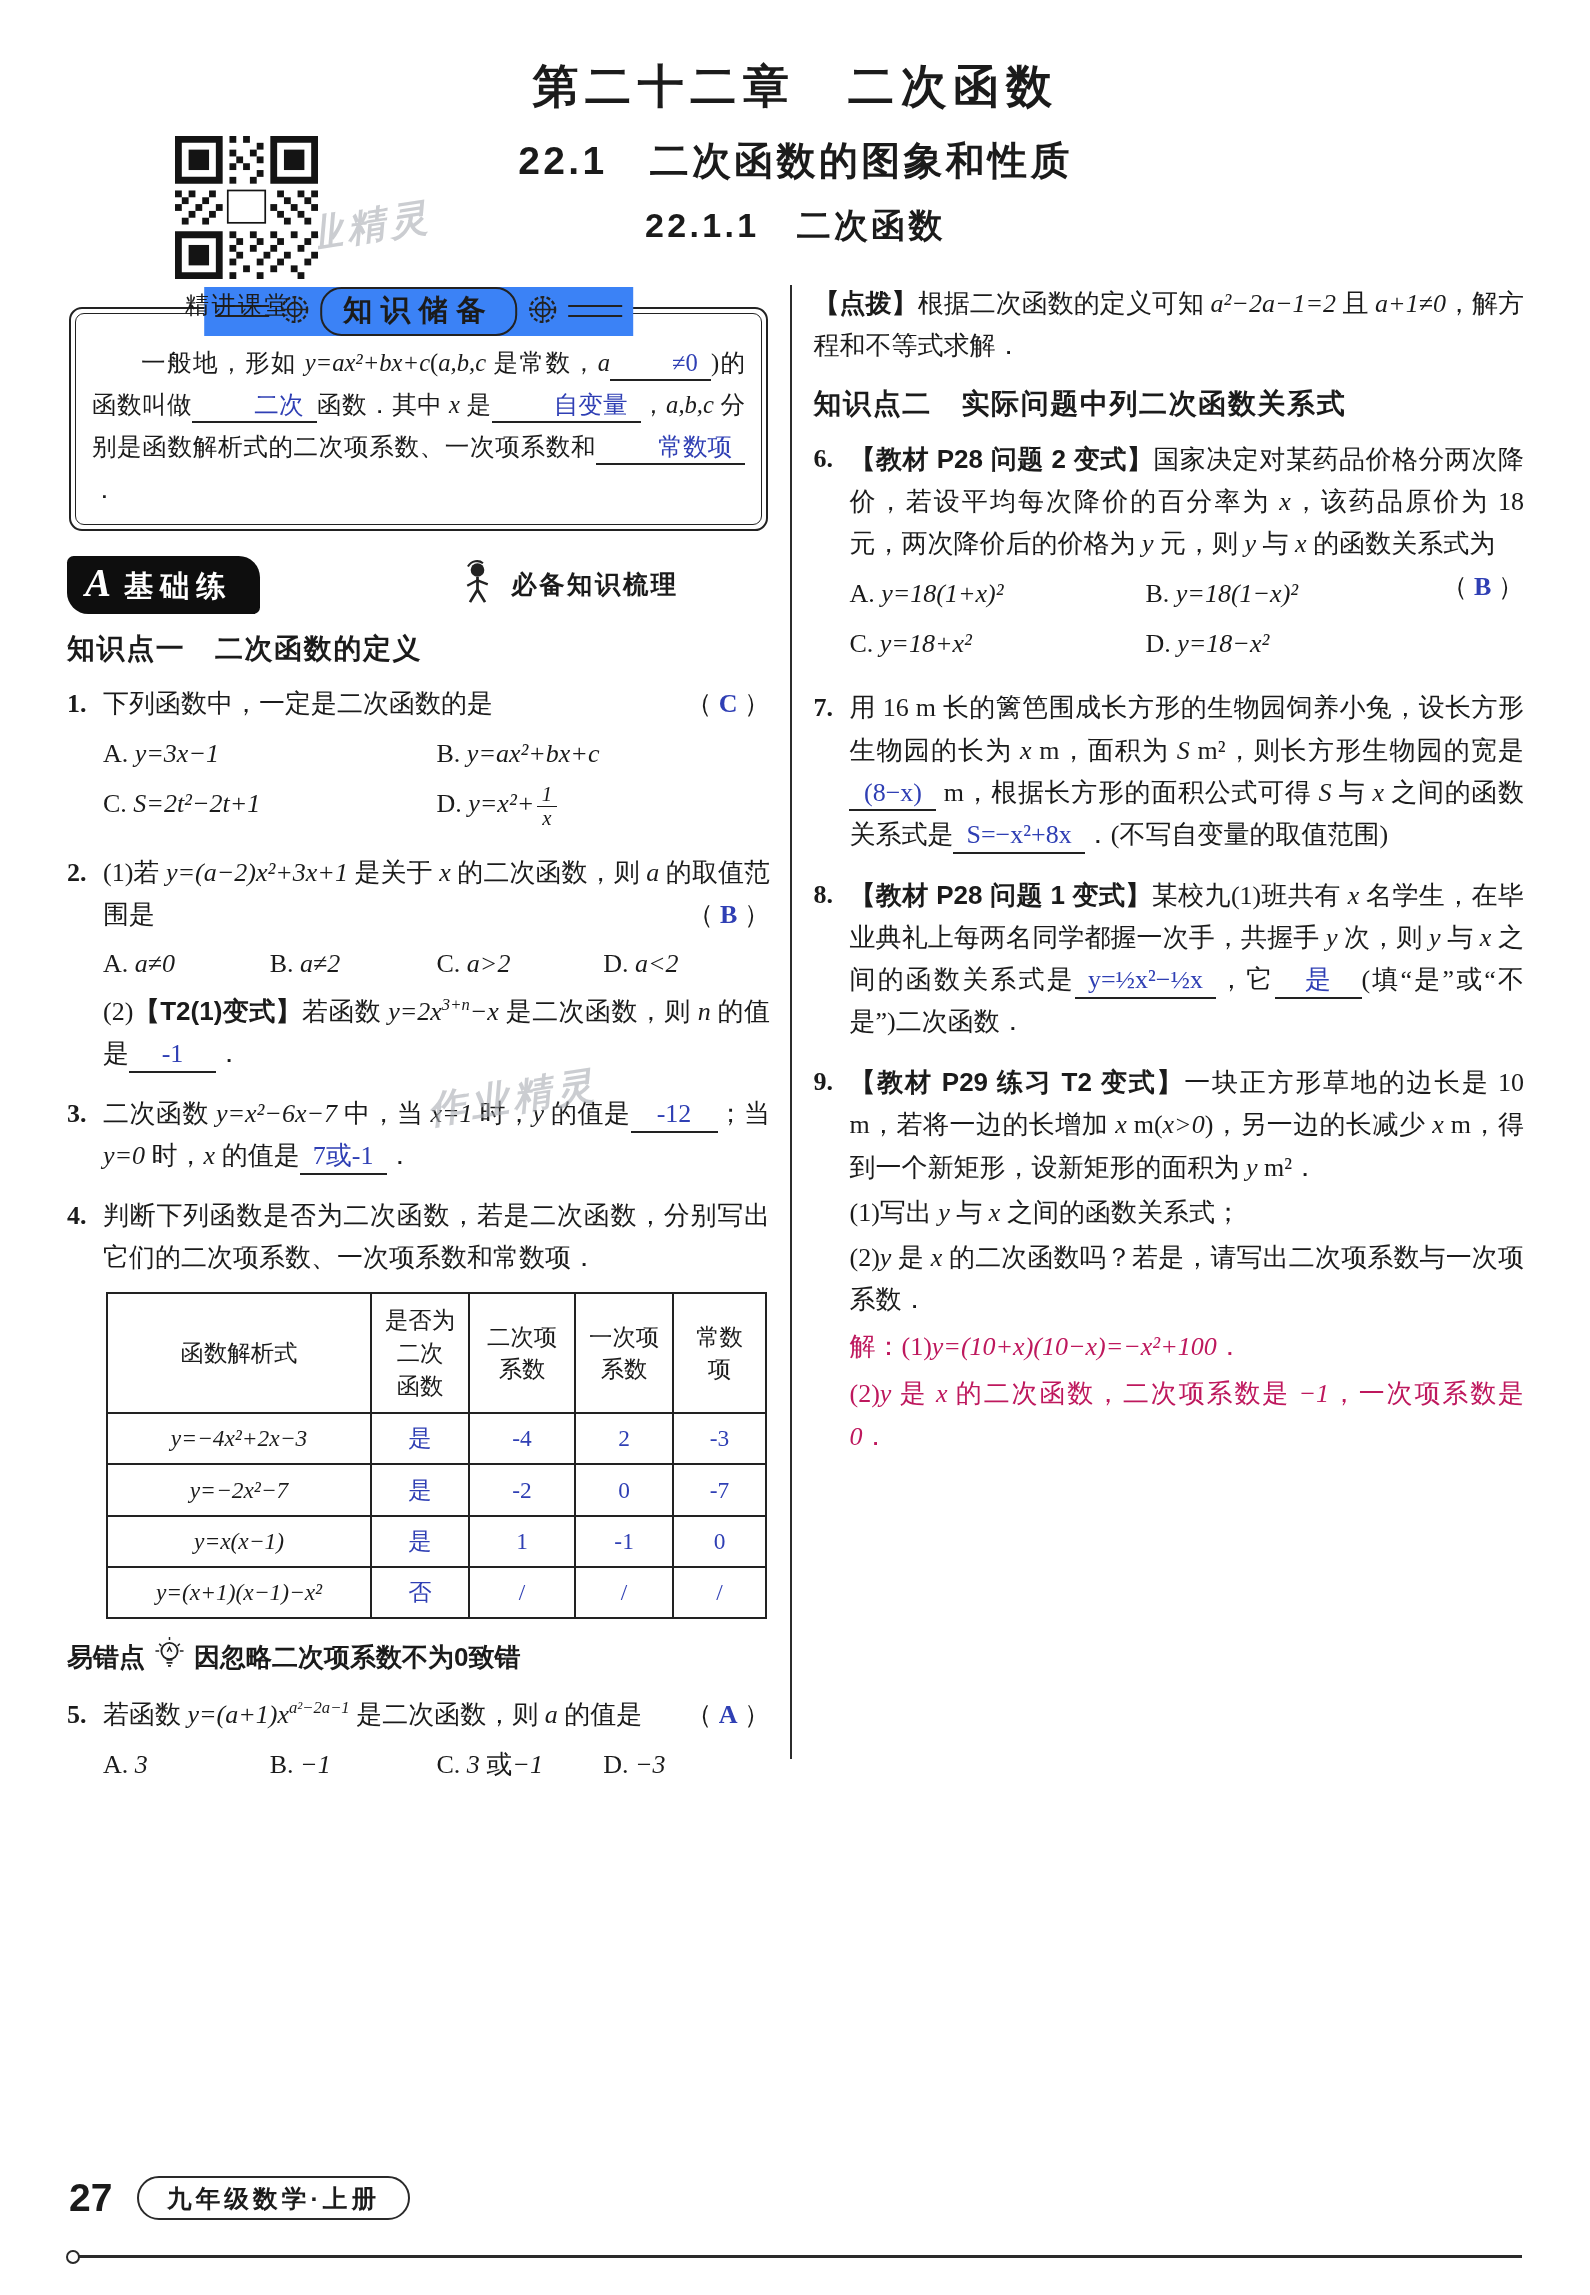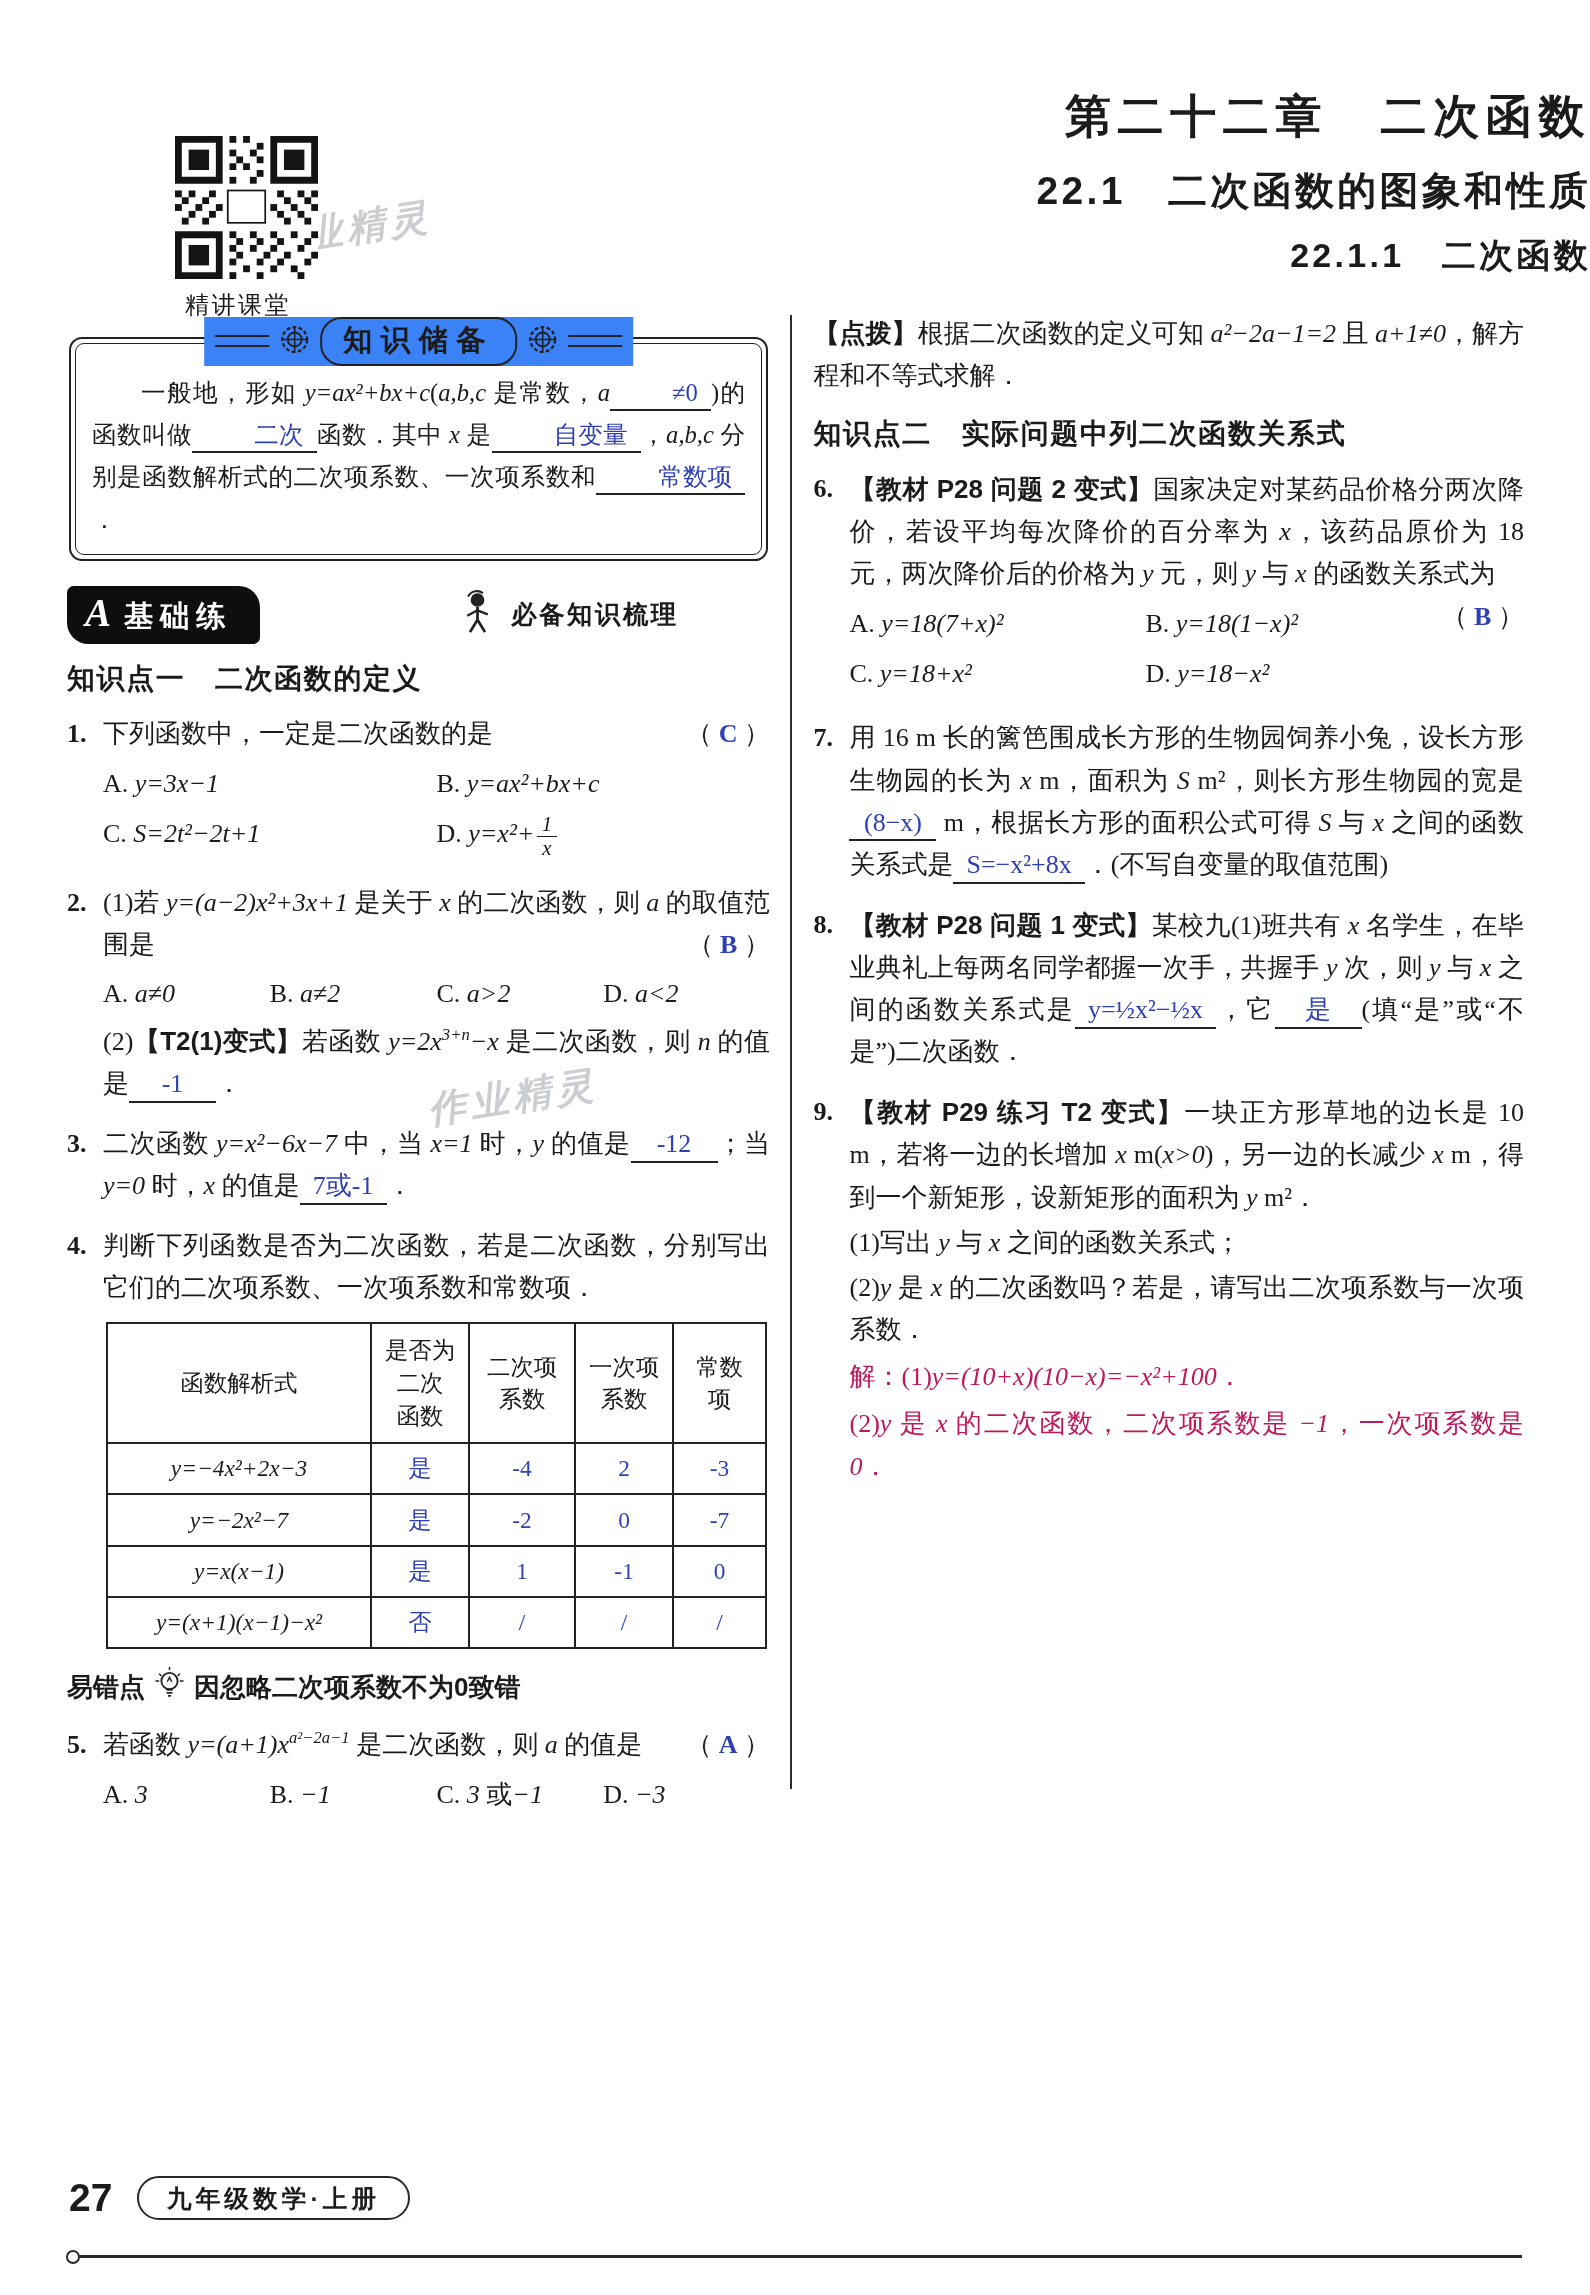--- a/index.html
+++ b/index.html
@@ -7,21 +7,21 @@
         font-family:"Liberation Serif",serif;color:#1b1b1b;overflow:hidden;}
 
   
   .qr{position:absolute;left:175px;top:136px;width:143px;height:143px;z-index:6;background:#fff;}
   .qr-label{position:absolute;left:160px;top:289px;width:156px;text-align:center;
             font-size:24px;letter-spacing:2.5px;z-index:6;}
   .watermark{position:absolute;color:#a9adb3;opacity:.6;font:italic 700 38px "Liberation Sans",sans-serif;
              transform:rotate(-9deg);letter-spacing:4.9px;z-index:5;pointer-events:none;}
   .wm1{left:261px;top:204px;}
   .wm2{left:427px;top:1072px;}
-  header{padding-top:86px;text-align:right;}
+  header{padding-top:56px;text-align:center;}
   .t1{margin:0 0 16.4px;font:800 46px "Liberation Sans",sans-serif;letter-spacing:6.6px;}
   .t2{margin:0 0 14.8px;font:800 39px "Liberation Sans",sans-serif;letter-spacing:3.3px;}
   .t3{margin:0;font:800 34px "Liberation Sans",sans-serif;letter-spacing:3.3px;}
 
   
   .columns{display:flex;align-items:stretch;padding:0 67px;margin-top:33px;}
   .col-left{width:703px;flex:none;}
   .divider{width:2.5px;background:#2c2c2c;margin:3.3px 21.3px 49px 19.7px;flex:none;}
   .col-right{flex:1;min-width:0;}
 
@@ -351,21 +351,21 @@
       <div class="q" style="padding-left:0;">
         <p class="qp"><span class="seg-h">【点拨】</span><span class="seg-t">根据二次函数的定义可知 </span><span class="seg-m">a²−2a−1=2</span><span class="seg-t"> 且 </span><span class="seg-m">a+1≠0</span><span class="seg-t">，解方程和不等式求解．</span></p>
       </div>
 
       <div class="kp">知识点二　实际问题中列二次函数关系式</div>
 
       <div class="q">
         <span class="qnum">6.</span>
         <p class="qp"><span class="seg-h">【教材 P28 问题 2 变式】</span><span class="seg-t">国家决定对某药品价格分两次降价，若设平均每次降价的百分率为 </span><span class="seg-m">x</span><span class="seg-t">，该药品原价为 18 元，两次降价后的价格为 </span><span class="seg-m">y</span><span class="seg-t"> 元，则 </span><span class="seg-m">y</span><span class="seg-t"> 与 </span><span class="seg-m">x</span><span class="seg-t"> 的函数关系式为</span><span class="ansbox"><span>（</span><span class="ansletter">B</span><span>）</span></span></p>
         <div class="opts">
-          <span class="opt w50"><span class="seg-t">A. </span><span class="seg-m">y=18(7+x)²</span></span>
+          <span class="opt w50"><span class="seg-t">A. </span><span class="seg-m">y=18(1+x)²</span></span>
           <span class="opt w50"><span class="seg-t">B. </span><span class="seg-m">y=18(1−x)²</span></span>
           <span class="opt w50"><span class="seg-t">C. </span><span class="seg-m">y=18+x²</span></span>
           <span class="opt w50"><span class="seg-t">D. </span><span class="seg-m">y=18−x²</span></span>
         </div>
       </div>
 
       <div class="q">
         <span class="qnum">7.</span>
         <p class="qp"><span class="seg-t">用 16 m 长的篱笆围成长方形的生物园饲养小兔，设长方形生物园的长为 </span><span class="seg-m">x</span><span class="seg-t"> m，面积为 </span><span class="seg-m">S</span><span class="seg-t"> m²，则长方形生物园的宽是</span><span class="seg-b">(8−x)</span><span class="seg-t"> m，根据长方形的面积公式可得 </span><span class="seg-m">S</span><span class="seg-t"> 与 </span><span class="seg-m">x</span><span class="seg-t"> 之间的函数关系式是</span><span class="seg-b">S=−x²+8x</span><span class="seg-t">．(不写自变量的取值范围)</span></p>
       </div>

